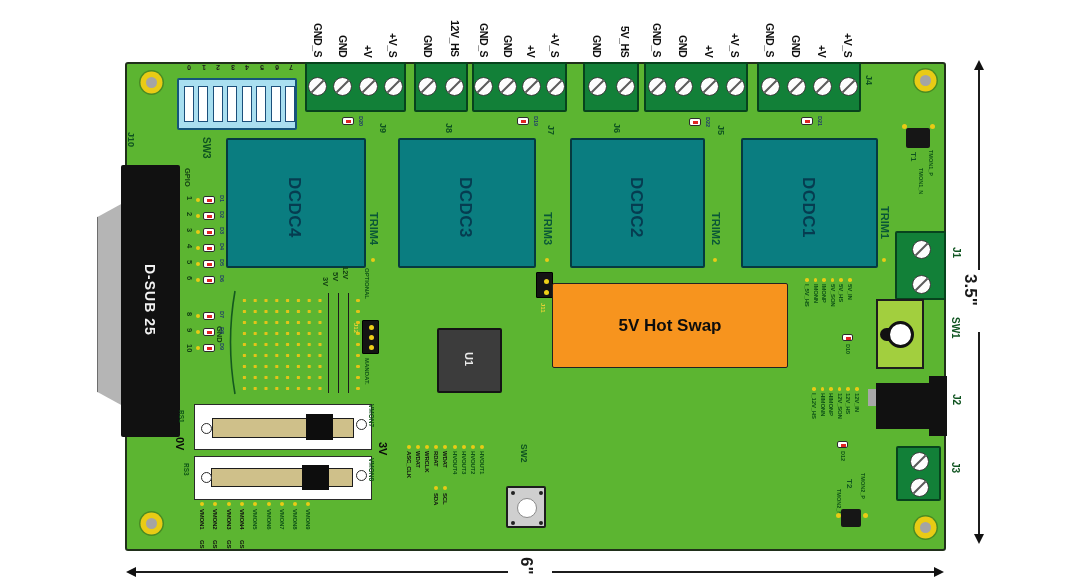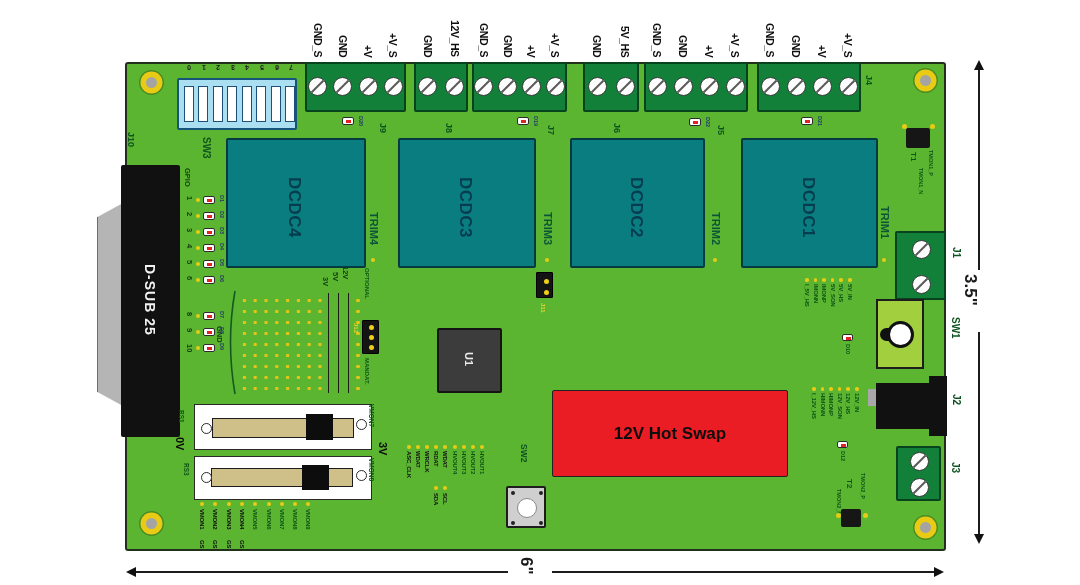--- a/index.html
+++ b/index.html
@@ -101,22 +101,22 @@
   <div class="vt opt" style="left:364px;top:268px;">OPTIONAL</div>
   <div class="vt yref" style="left:353px;top:323px;">J12</div>
   <div class="vt opt" style="left:364px;top:358px;">MANDAT.</div>
 
   <div class="abs hdr" style="left:536px;top:272px;width:17px;height:26px;"></div>
   <div class="vt yref" style="left:540px;top:303px;">J11</div>
 
   <div class="abs u1" style="left:437px;top:328px;width:65px;height:65px;"></div>
   <div class="vt u1lbl" style="left:463px;top:352px;">U1</div>
 
-  <div class="abs hotswap" style="left:552px;top:390px;width:236px;height:87px;background:#ea1c24;">
-    <span>12V Hot Swap</span>
+  <div class="abs hotswap" style="left:552px;top:283px;width:236px;height:85px;background:#f7941e;">
+    <span>5V Hot Swap</span>
   </div>
 
   <div class="abs slider" style="left:194px;top:404px;width:178px;height:46px;">
     <div class="slot" style="left:17px;top:13px;width:142px;height:20px;"></div>
     <div class="knob" style="left:111px;top:9px;width:27px;height:26px;"></div>
     <div class="scirc" style="left:6px;top:18px;"></div>
     <div class="scirc" style="left:161px;top:14px;"></div>
   </div>
   <div class="abs slider" style="left:194px;top:456px;width:178px;height:44px;">
     <div class="slot" style="left:16px;top:11px;width:142px;height:19px;"></div>

